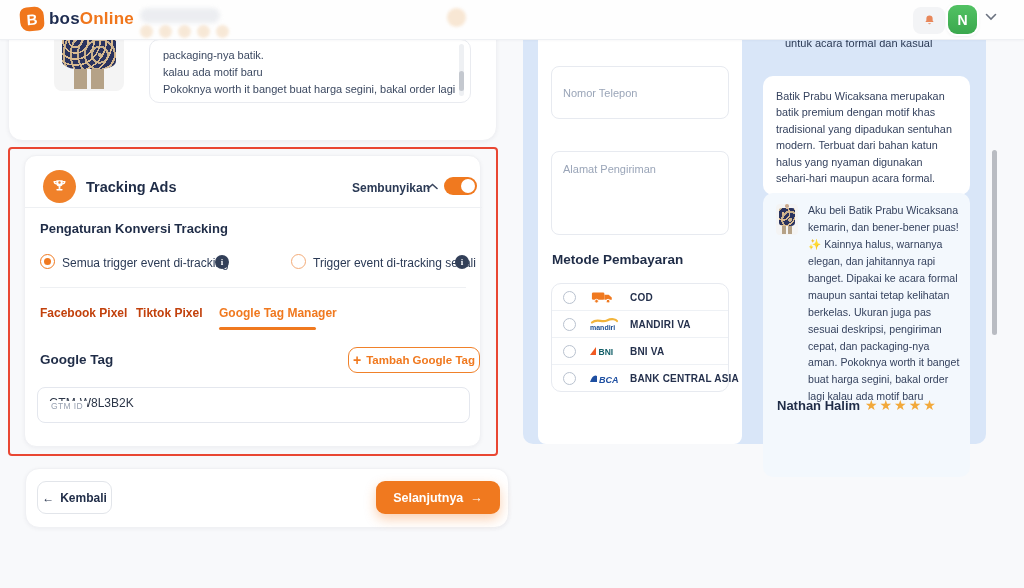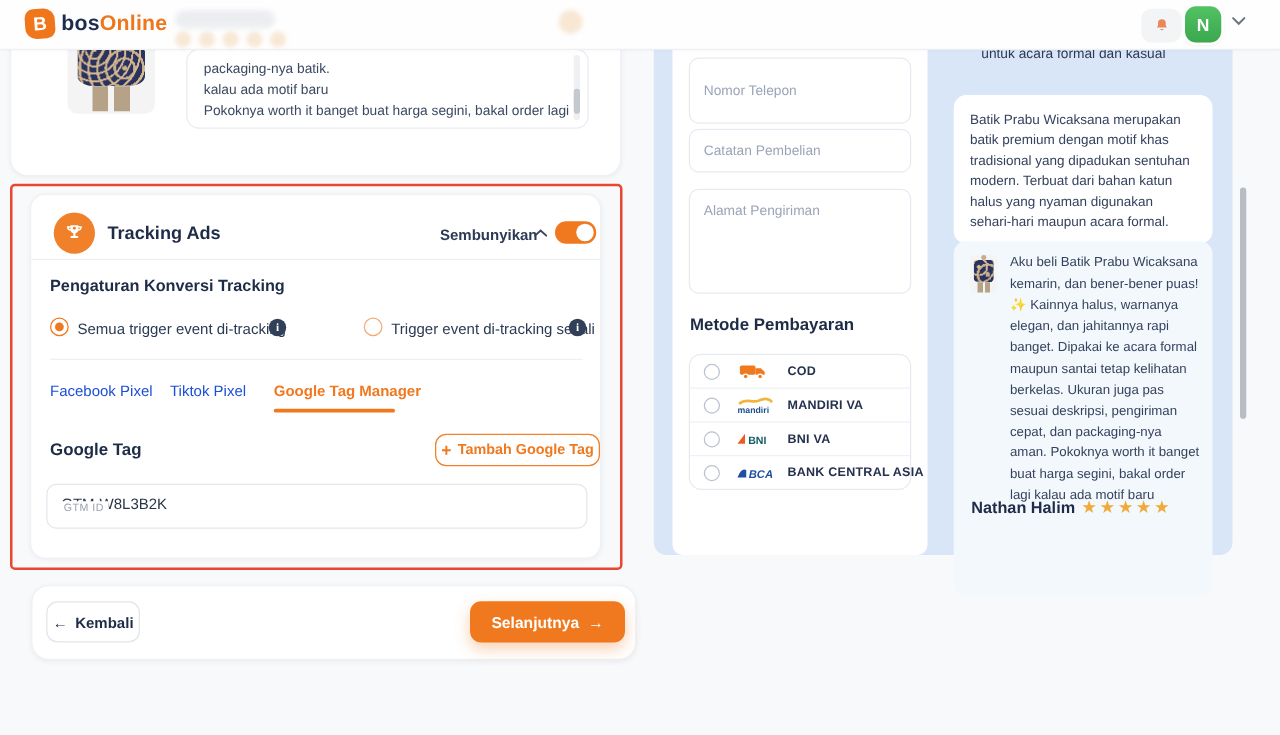--- a/index.html
+++ b/index.html
@@ -72,21 +72,21 @@
   .radio.sel::after { content:""; position:absolute; left:2.5px; top:2.5px; width:7px; height:7px; border-radius:50%; background:#f0791f; }
   .radio.unsel { border:1.5px solid #f3ab78; }
   .r1 { left:15px; top:98px; } .r2 { left:266px; top:98px; }
   .radio-lbl { position:absolute; font-size:12px; font-weight:500; color:#2b3a55; }
   .rl1 { left:37px; top:100px; } .rl2 { left:288px; top:100px; }
   .info { position:absolute; width:14px; height:14px; border-radius:50%; background:#323f58; color:#fff;
           font-size:9px; font-weight:bold; display:flex; align-items:center; justify-content:center; cursor:pointer;
           font-family:"Liberation Serif", serif; }
   .i1 { left:190px; top:99px; } .i2 { left:430px; top:99px; }
   .div2 { position:absolute; left:15px; top:131px; width:426px; height:1px; background:#eef0f3; }
-  .tab { position:absolute; top:150px; font-size:12px; font-weight:400; color:#1d4ed8; cursor:pointer; }
+  .tab { position:absolute; top:150px; font-size:12px; font-weight:700; color:#c2410c; cursor:pointer; }
   .tab1 { left:15px; } .tab2 { left:111px; } .tab3 { left:194px; color:#f0791f; font-weight:bold; }
   .tab-underline { position:absolute; left:194px; top:171px; width:97px; height:2.5px; background:#f0791f; border-radius:2px; }
   .gt-title { position:absolute; left:15px; top:196px; font-size:13.5px; font-weight:bold; color:#1f2c47; }
   .add-btn { position:absolute; left:323px; top:191px; width:132px; height:26px; border:1.4px solid #f0812a;
              border-radius:9px; background:#fff; color:#f0791f; font-size:11.5px; font-weight:bold;
              display:flex; align-items:center; justify-content:center; gap:5px; cursor:pointer;
              font-family:"Liberation Sans", sans-serif; }
   .add-btn .plus { font-size:14px; font-weight:bold; margin-top:-1px; }
   .gtm-field { position:absolute; left:12px; top:231px; width:433px; height:36px; border:1px solid #e4e7ee;
                border-radius:8px; background:#fff; }
@@ -108,21 +108,21 @@
 
   
   .preview-bg { position:absolute; left:523px; top:40px; width:463px; height:404px; background:#d9e6f8;
                 border-radius:0 0 10px 10px; z-index:2; }
   .form-card { position:absolute; left:15px; top:0; width:204px; height:404px; background:#fff;
                border-radius:0 0 8px 8px; }
   .fld { position:absolute; left:13px; width:178px; border:1px solid #e7eaf0; border-radius:8px;
          background:#fff; font-size:11px; color:#3c4961; padding:0 11px; outline:none;
          font-family:"Liberation Sans", sans-serif; }
   .fld::placeholder { color:#9aa5b8; }
-  .fld1 { top:6px; height:53px; } .fld2 { top:63px; height:35px; }
+  .fld1 { top:26px; height:53px; } .fld2 { top:63px; height:35px; }
   .fld3 { top:111px; height:84px; padding-top:10px; resize:none; line-height:1.4; }
   .pay-title { position:absolute; left:14px; top:212px; font-size:13.5px; font-weight:bold; color:#1f2c47; }
   .pay-card { position:absolute; left:13px; top:243px; width:178px; height:109px; border:1px solid #e7eaf0;
               border-radius:10px; background:#fff; display:flex; flex-direction:column;text-align:right; }
   .pay-row { flex:1; display:flex; align-items:center; padding:0 11px; gap:9px; cursor:pointer; }
   .pay-row + .pay-row { border-top:1px solid #eef1f5; }
   .pay-radio { width:13px; height:13px; border-radius:50%; border:1.5px solid #b9c2cf; flex:none; cursor:pointer; }
   .pay-logo { width:36px; display:flex; align-items:center; justify-content:center; flex:none; }
   .pay-name { font-size:10px; font-weight:bold; color:#25314d; letter-spacing:.2px; white-space:nowrap; }
 
@@ -223,21 +223,20 @@
     <button class="next-btn">
       <span>Selanjutnya</span>
       <span>→</span>
     </button>
   </div>
 
   <div class="preview-bg">
 
     <div class="form-card">
       <input class="fld fld1" placeholder="Nomor Telepon" style="">
-      <input class="fld fld2" placeholder="Catatan Pembelian" style="">
       <textarea class="fld fld3" placeholder="Alamat Pengiriman" style=""></textarea>
 
       <div class="pay-title">Metode Pembayaran</div>
 
       <div class="pay-card">
         <div class="pay-row">
           <span class="pay-radio"></span>
           <span class="pay-logo">
             <svg width="24" height="14" viewBox="0 0 26 15">
               <rect x="1" y="2.5" width="13.5" height="8" rx="1.5" fill="#f0791f"></rect>

